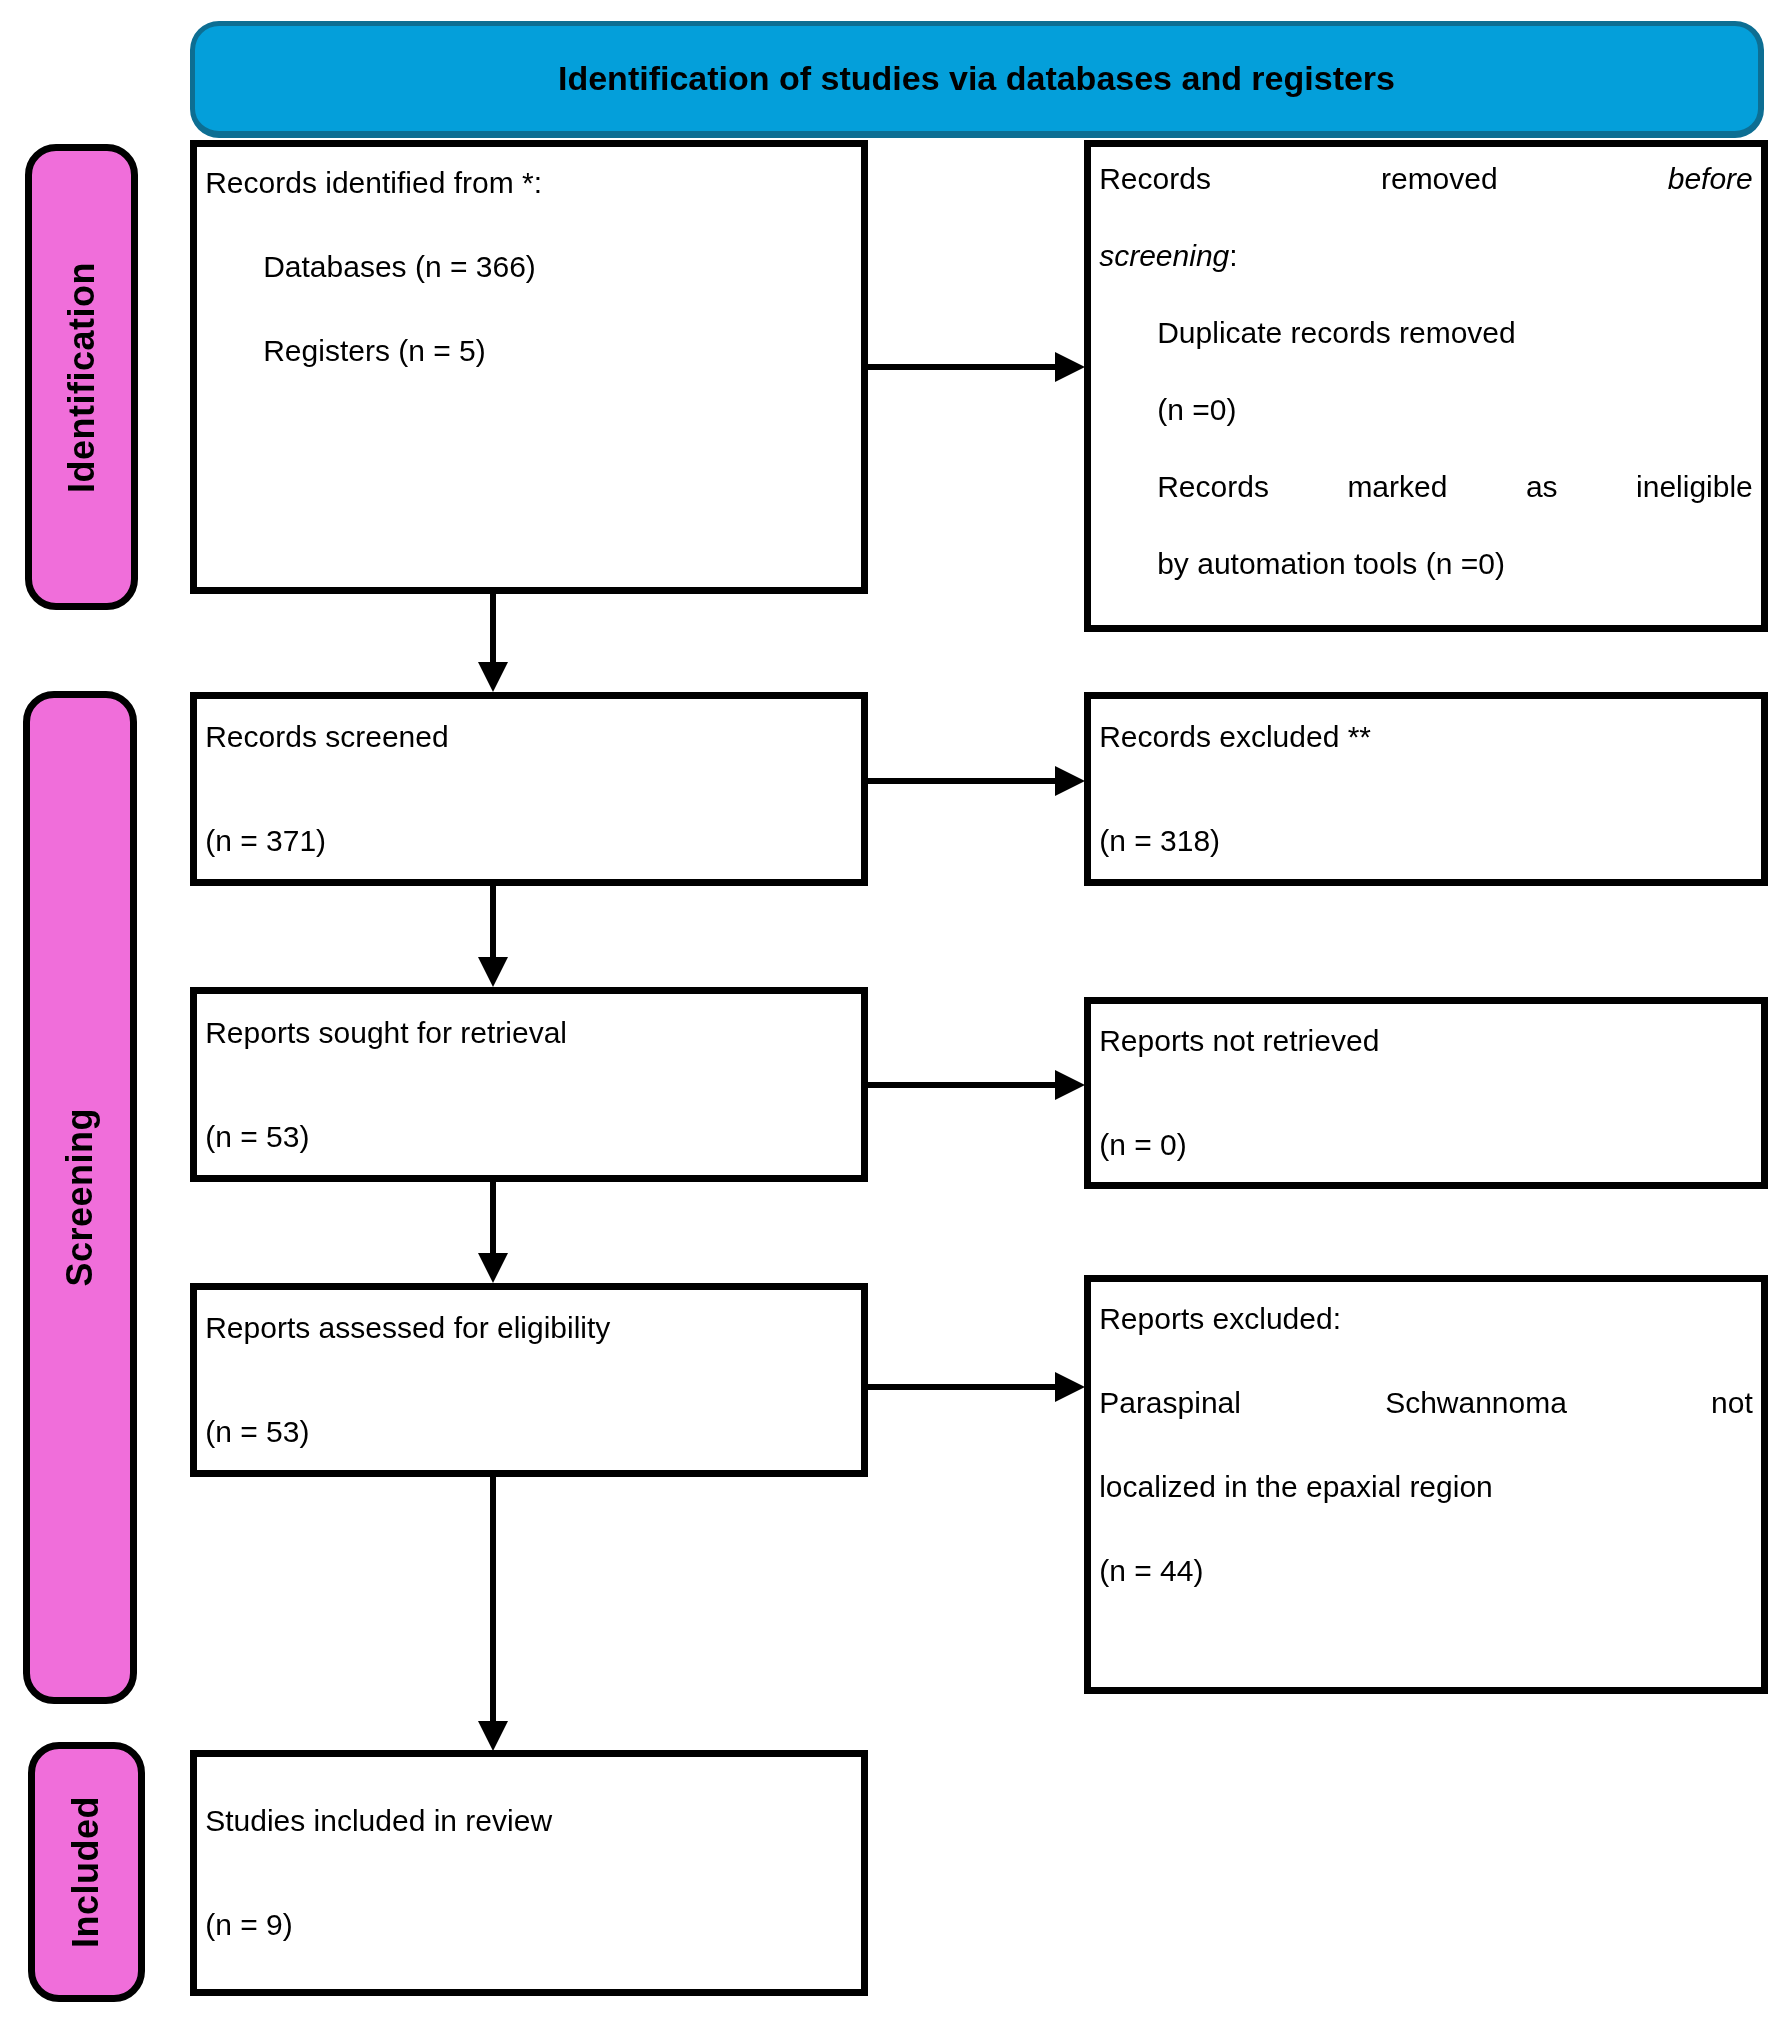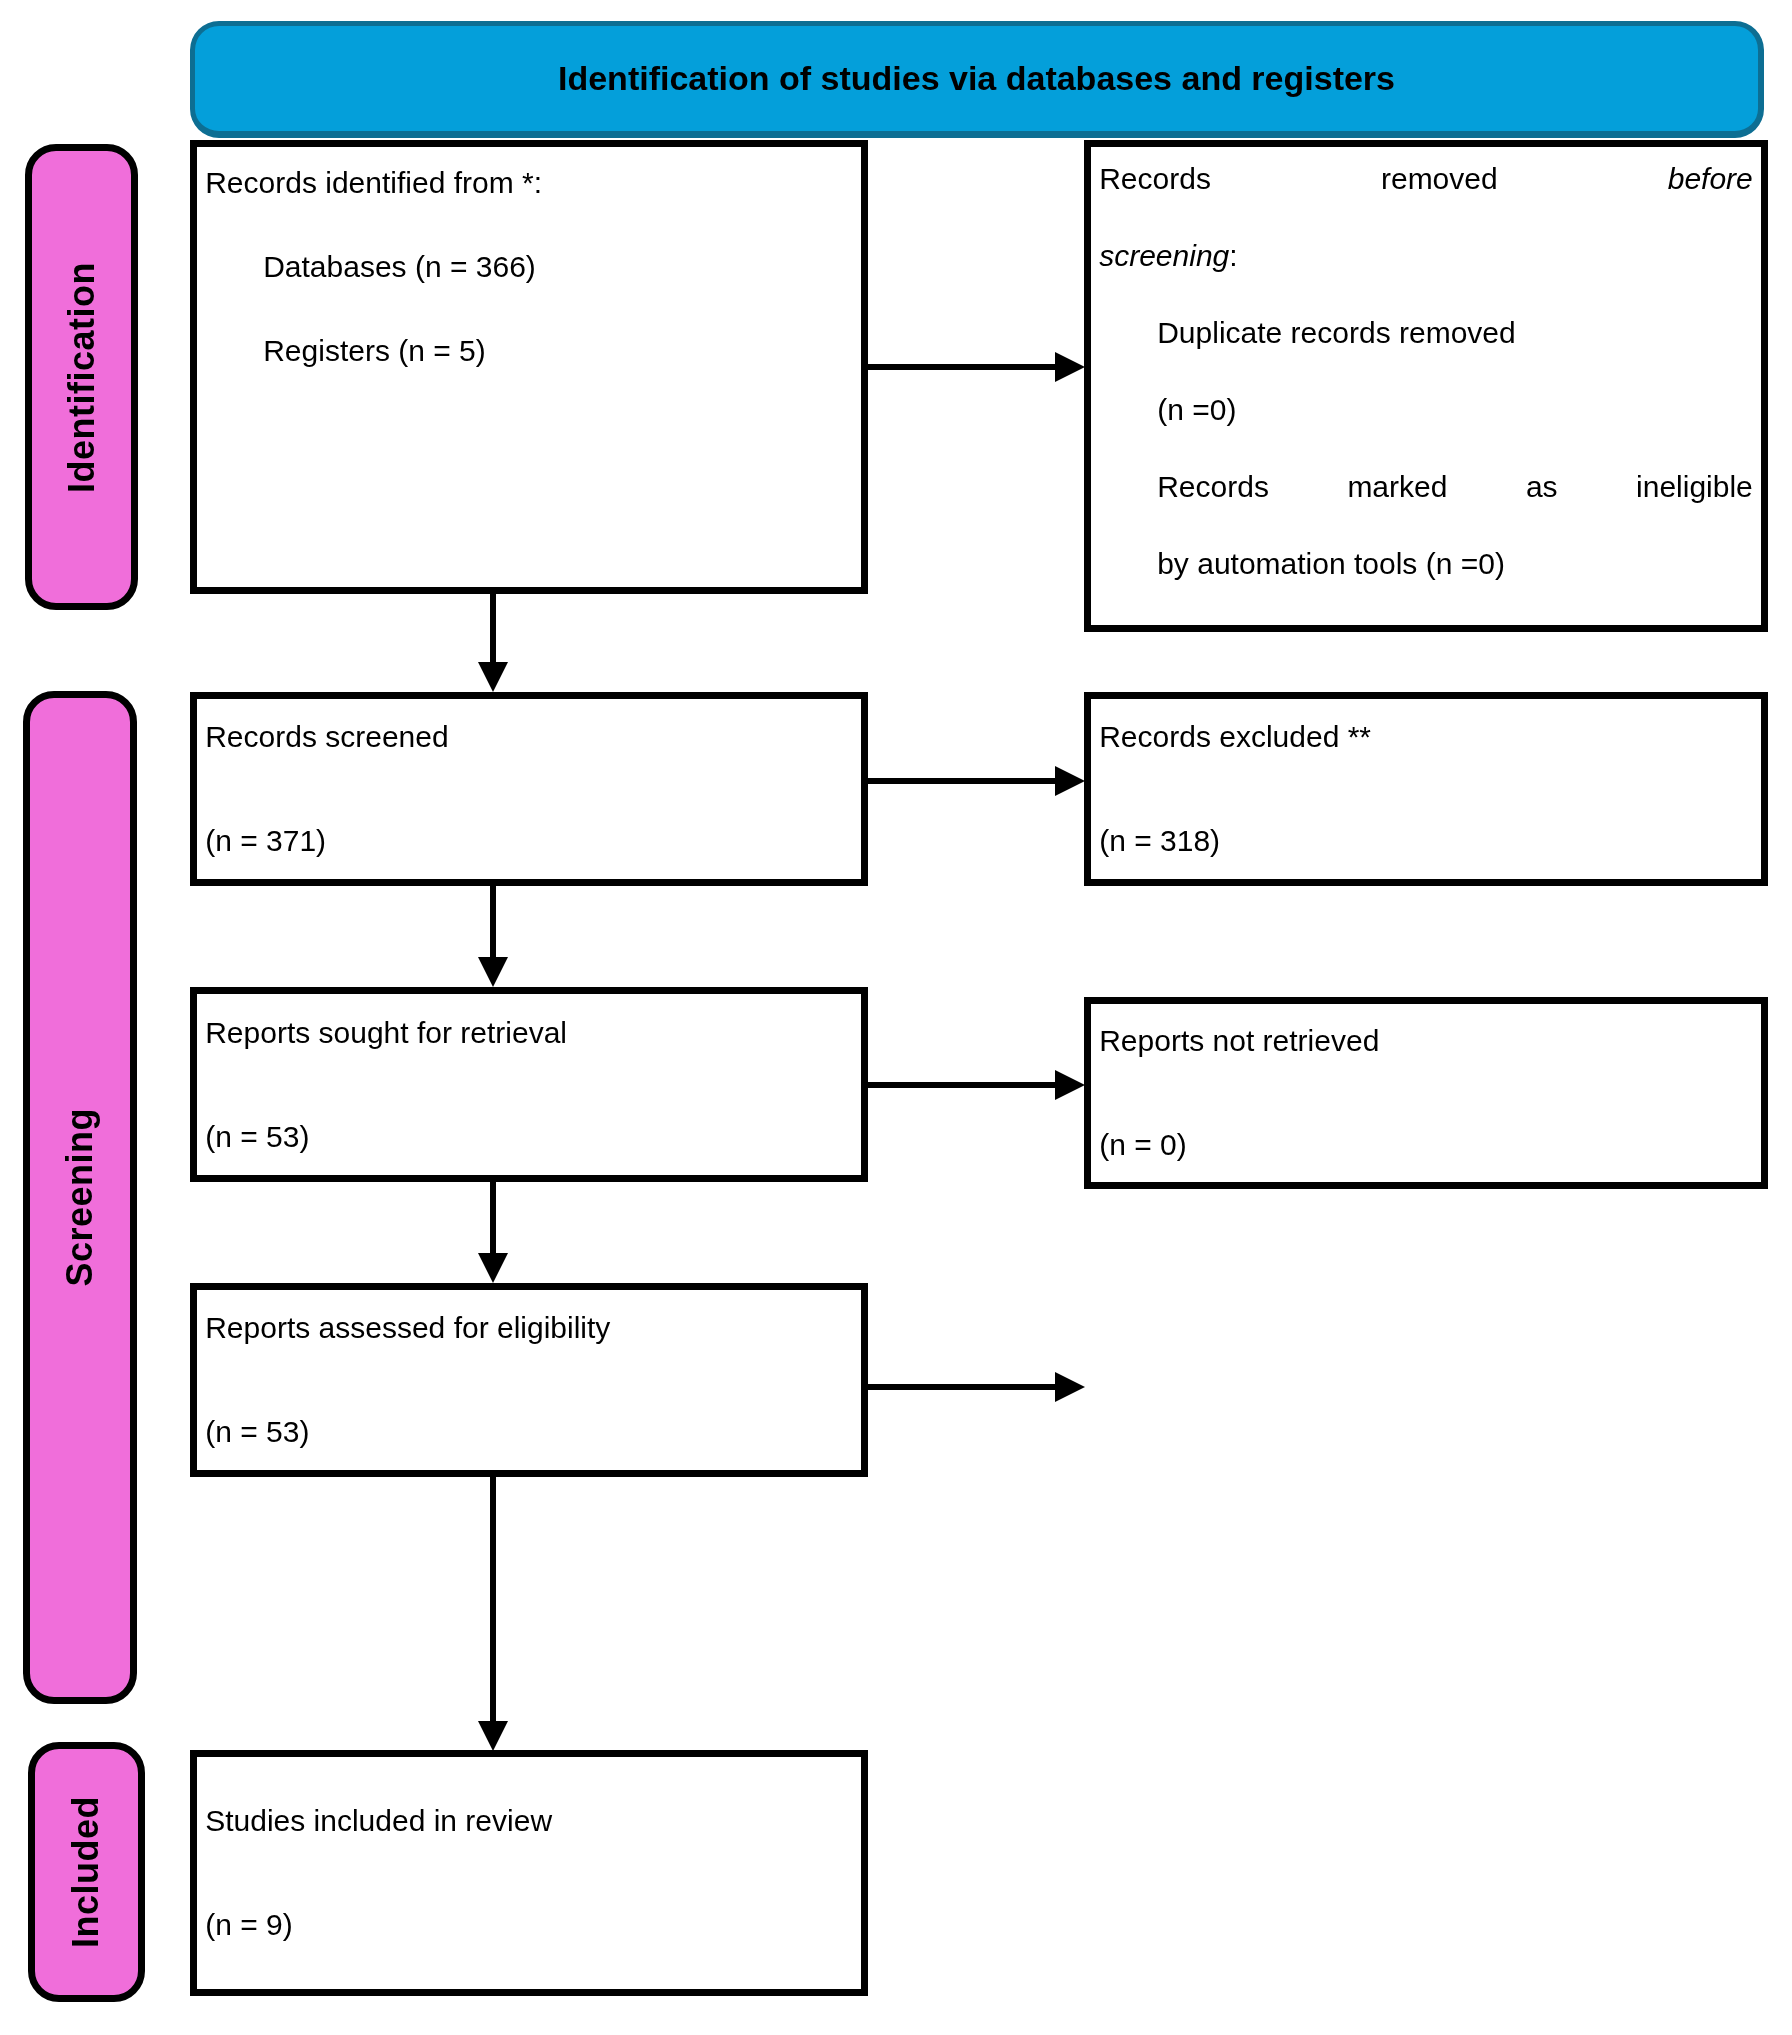--- a/index.html
+++ b/index.html
@@ -138,20 +138,26 @@
       <div class="line indent"><span>by automation tools (n =0)</span></div>
     </div>
   <div class="box v-center gap2" id="b-r2">
       <div class="line"><span>Records excluded **</span></div>
       <div class="line"><span>(n = 318)</span></div>
     </div>
   <div class="box v-center gap2" id="b-r3">
       <div class="line"><span>Reports not retrieved</span></div>
       <div class="line"><span>(n = 0)</span></div>
     </div>
+  <div class="box" id="b-r4">
+      <div class="line"><span>Reports excluded:</span></div>
+      <div class="line justify"><span>Paraspinal Schwannoma not</span></div>
+      <div class="line"><span>localized in the epaxial region</span></div>
+      <div class="line"><span>(n = 44)</span></div>
+    </div>
 
   <div class="arrow-v" id="a-v1">
     <div class="shaft"></div>
     <div class="head"></div>
   </div>
   <div class="arrow-v" id="a-v2">
     <div class="shaft"></div>
     <div class="head"></div>
   </div>
   <div class="arrow-v" id="a-v3">

